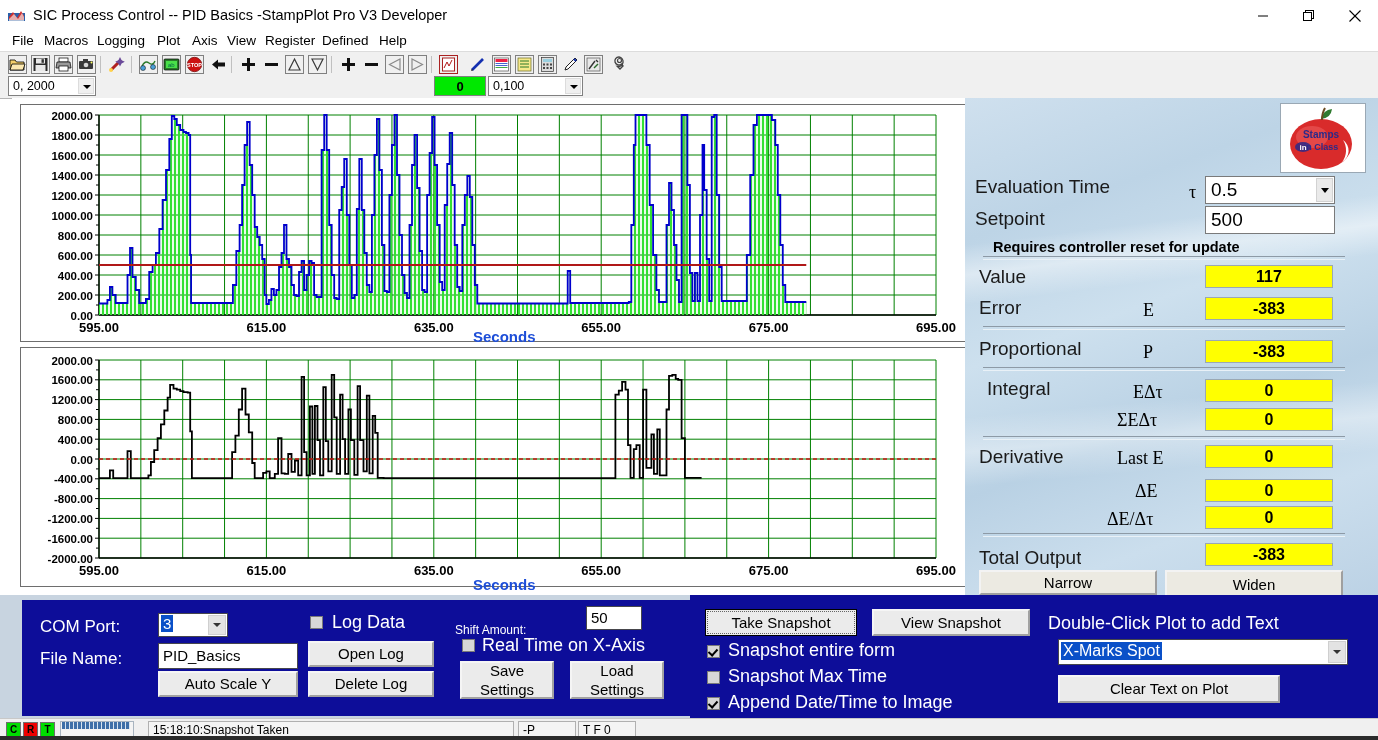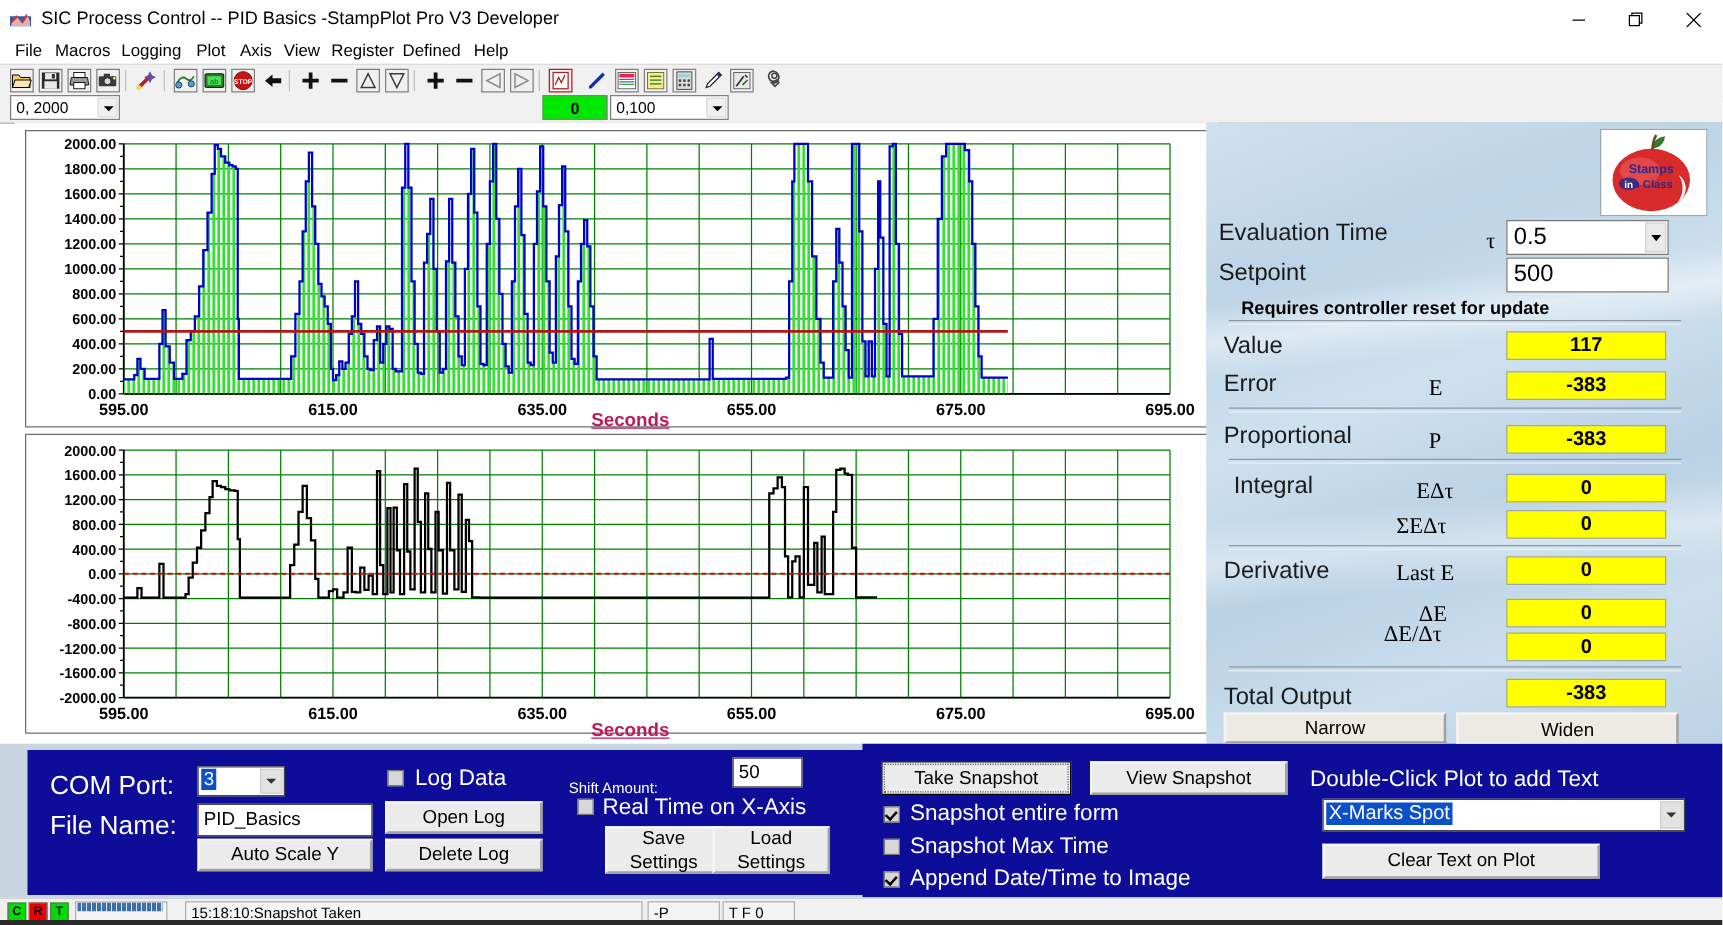--- a/index.html
+++ b/index.html
@@ -47,21 +47,21 @@
   .greenbox{position:absolute;top:0;height:20px;background:#00e800;border:1px solid #808080;
             box-sizing:border-box;font-size:13px;font-weight:bold;color:#000;
             display:flex;align-items:center;justify-content:center;}
 
   
   .plotwrap{position:absolute;left:0;top:98px;width:963px;height:497px;background:#fff;
             border-right:2px solid #a9a9a9;margin-left:12px;}
   .plotbox{position:absolute;left:8px;background:#fff;border:1px solid #6e6e6e;box-sizing:border-box;}
   #plot1{top:6px;width:947px;height:238px;}
   #plot2{top:249px;width:947px;height:240px;}
-  .xlabel{position:absolute;font-size:15px;font-weight:bold;color:#be185d;text-decoration:underline;}
+  .xlabel{position:absolute;font-size:15px;font-weight:bold;color:#1d4ed8;}
 
   
   .rpanel{position:absolute;left:965px;top:98px;width:413px;height:497px;
           background:linear-gradient(160deg,#cfe0ee 0%,#bdd4e6 22%,#cde0ee 42%,#b9d1e4 62%,#cbdeed 80%,#bcd2e5 100%);
           overflow:hidden;}
   .rpanel:before{content:"";position:absolute;left:-40px;top:120px;width:520px;height:60px;
           background:linear-gradient(180deg,rgba(255,255,255,0) 0%,rgba(255,255,255,.45) 50%,rgba(255,255,255,0) 100%);
           transform:rotate(-7deg);}
   .rpanel:after{content:"";position:absolute;left:-40px;top:300px;width:520px;height:70px;
           background:linear-gradient(180deg,rgba(255,255,255,0) 0%,rgba(255,255,255,.38) 50%,rgba(255,255,255,0) 100%);
@@ -82,21 +82,21 @@
         border-left:4px solid transparent;border-right:4px solid transparent;border-top:5px solid #000;}
   .hsep{position:absolute;height:2px;border-top:1px solid #8d9aa6;border-bottom:1px solid #e9f1f7;}
   .gbtn{position:absolute;background:#eceae2;border:2px outset #f3f3f3;box-sizing:border-box;
         font-size:15px;font-weight:normal;color:#000;display:flex;align-items:center;justify-content:center;}
   .note{position:absolute;font-size:14.5px;font-weight:bold;color:#000;white-space:nowrap;}
 
   
   .bluepanel{position:absolute;left:0;top:595px;width:1378px;height:123px;background:#c8d4e0;}
   .bp-in{position:absolute;left:22px;top:5px;width:1349px;height:116px;background:#0d0d99;}
   .bp-in2{position:absolute;left:690px;top:0px;width:688px;height:123px;background:#0d0d99;}
-  .bl{position:absolute;font-size:21px;color:#fff;white-space:nowrap;}
+  .bl{position:absolute;font-size:17px;color:#fff;white-space:nowrap;}
   .binput{position:absolute;background:#fff;border:1px solid #46464c;box-sizing:border-box;
           font-size:15px;color:#000;}
   .binput .bv{position:absolute;left:4px;top:2px;white-space:nowrap;}
   .binput .bsel{position:absolute;left:2px;top:1px;background:#0a50c8;color:#fff;padding:0 2px;}
   .binput .barrow{position:absolute;right:1px;top:1px;background:#e3e3e3;border:1px solid #cfcfcf;box-sizing:border-box;}
   .binput .barrow:after{content:"";position:absolute;left:50%;top:50%;margin-left:-4px;margin-top:-2px;
         border-left:4px solid transparent;border-right:4px solid transparent;border-top:4px solid #333;}
   .bbtn{position:absolute;background:#ebebeb;border:2px outset #f5f5f5;box-sizing:border-box;
         font-size:15px;color:#000;display:flex;align-items:center;justify-content:center;
         text-align:center;line-height:18px;}
@@ -778,21 +778,21 @@
     <div class="rsym" style="left:152px;top:312px">ΣEΔτ</div>
     <div class="ybox" style="left:240px;top:310px;width:128px">0</div>
 
     <div class="hsep" style="left:18px;top:338px;width:362px"></div>
 
     <div class="rlabel" style="left:14px;top:348px;height:22px">Derivative</div>
     <div class="rsym" style="left:152px;top:350px">Last E</div>
     <div class="ybox" style="left:240px;top:347px;width:128px">0</div>
     <div class="rsym" style="left:170px;top:383px">ΔE</div>
     <div class="ybox" style="left:240px;top:381px;width:128px">0</div>
-    <div class="rsym" style="left:142px;top:399px">ΔE/Δτ</div>
+    <div class="rsym" style="left:142px;top:411px">ΔE/Δτ</div>
     <div class="ybox" style="left:240px;top:408px;width:128px">0</div>
 
     <div class="hsep" style="left:18px;top:435px;width:362px"></div>
 
     <div class="rlabel" style="left:14px;top:449px;height:22px">Total Output</div>
     <div class="ybox" style="left:240px;top:445px;width:128px">-383</div>
 
     <div class="gbtn" style="left:14px;top:472px;width:178px;height:25px">Narrow</div>
     <div class="gbtn" style="left:200px;top:472px;width:178px;height:28px">Widen</div>
    </div>
@@ -818,21 +818,21 @@
     <div class="bl" style="left:332px;top:17px;font-size:18px">Log Data</div>
     <div class="bbtn" style="left:308px;top:46px;width:126px;height:26px">Open Log</div>
     <div class="bbtn" style="left:308px;top:76px;width:126px;height:26px">Delete Log</div>
 
     <div class="bl" style="left:455px;top:28px;font-size:12px">Shift Amount:</div>
     <div class="binput" style="left:586px;top:11px;width:56px;height:24px">
       <span class="bv" style="top:2px">50</span>
     </div>
     <div class="chk" style="left:462px;top:44px"></div>
     <div class="bl" style="left:482px;top:40px;font-size:18px">Real Time on X-Axis</div>
-    <div class="bbtn" style="left:484px;top:66px;width:94px;height:38px">
+    <div class="bbtn" style="left:460px;top:66px;width:94px;height:38px">
       <div style="line-height:19px">
         <div>Save</div>
         <div>Settings</div>
       </div>
     </div>
     <div class="bbtn" style="left:570px;top:66px;width:94px;height:38px">
       <div style="line-height:19px">
         <div>Load</div>
         <div>Settings</div>
       </div>

